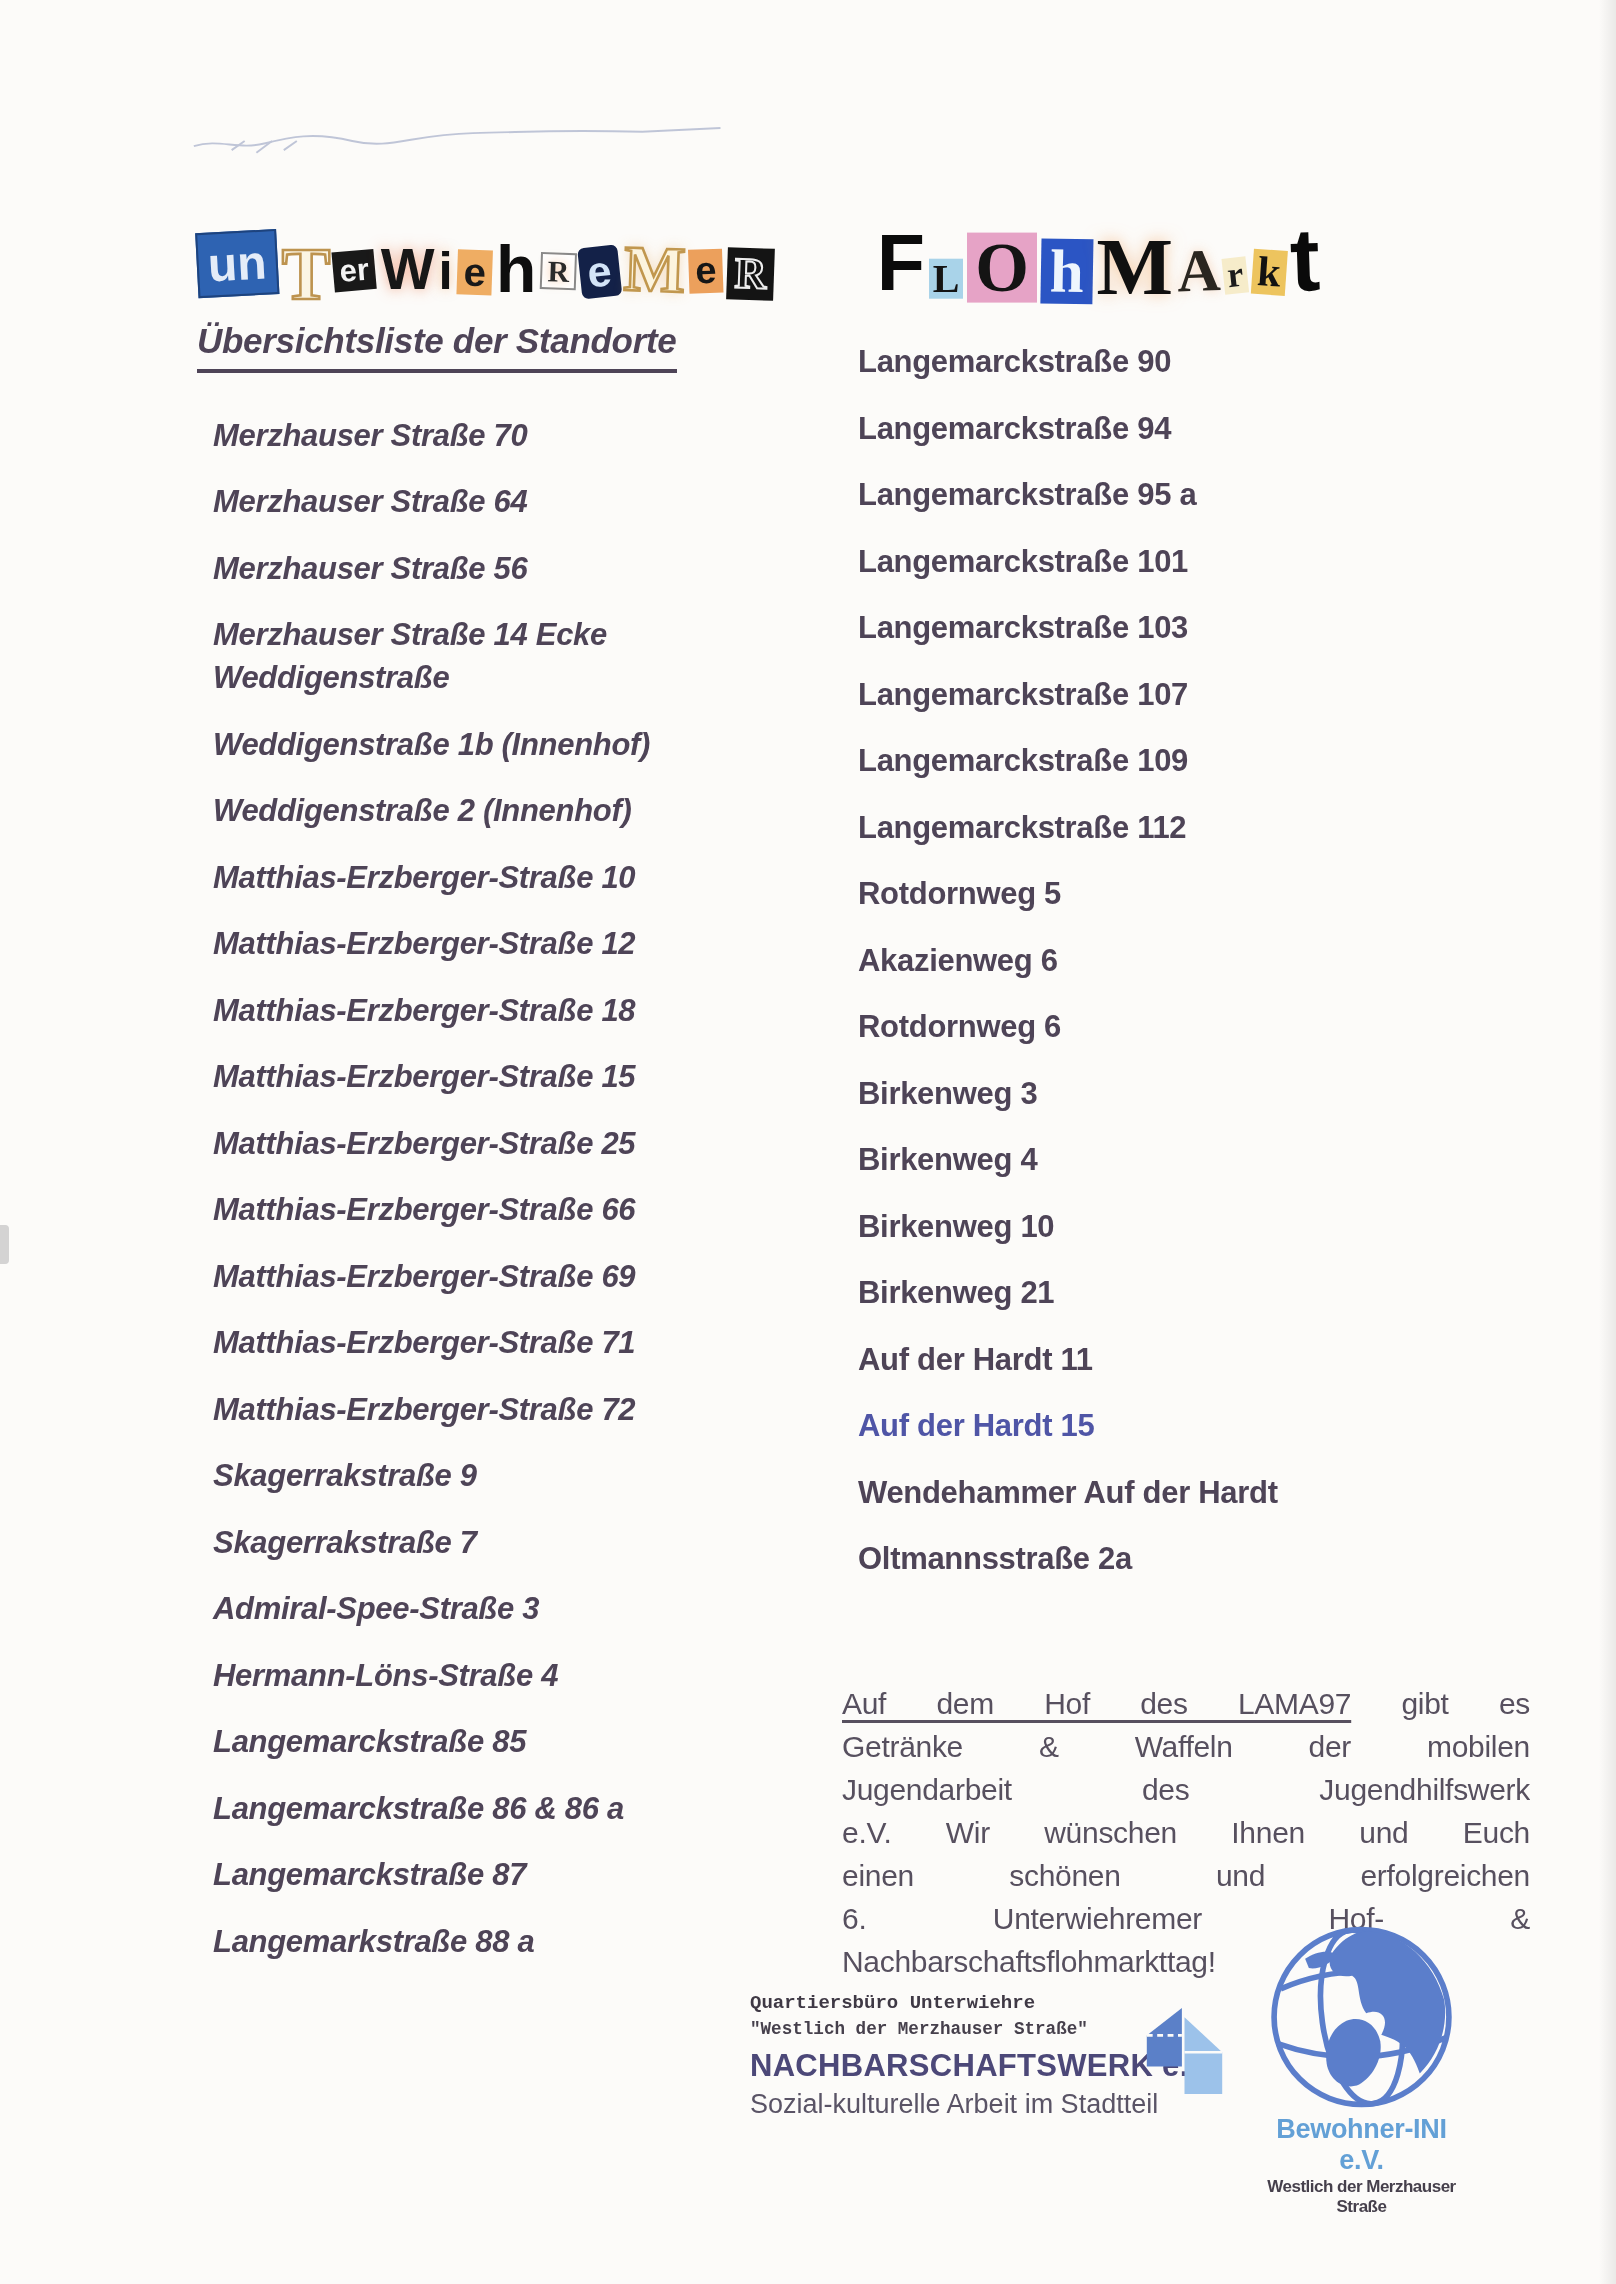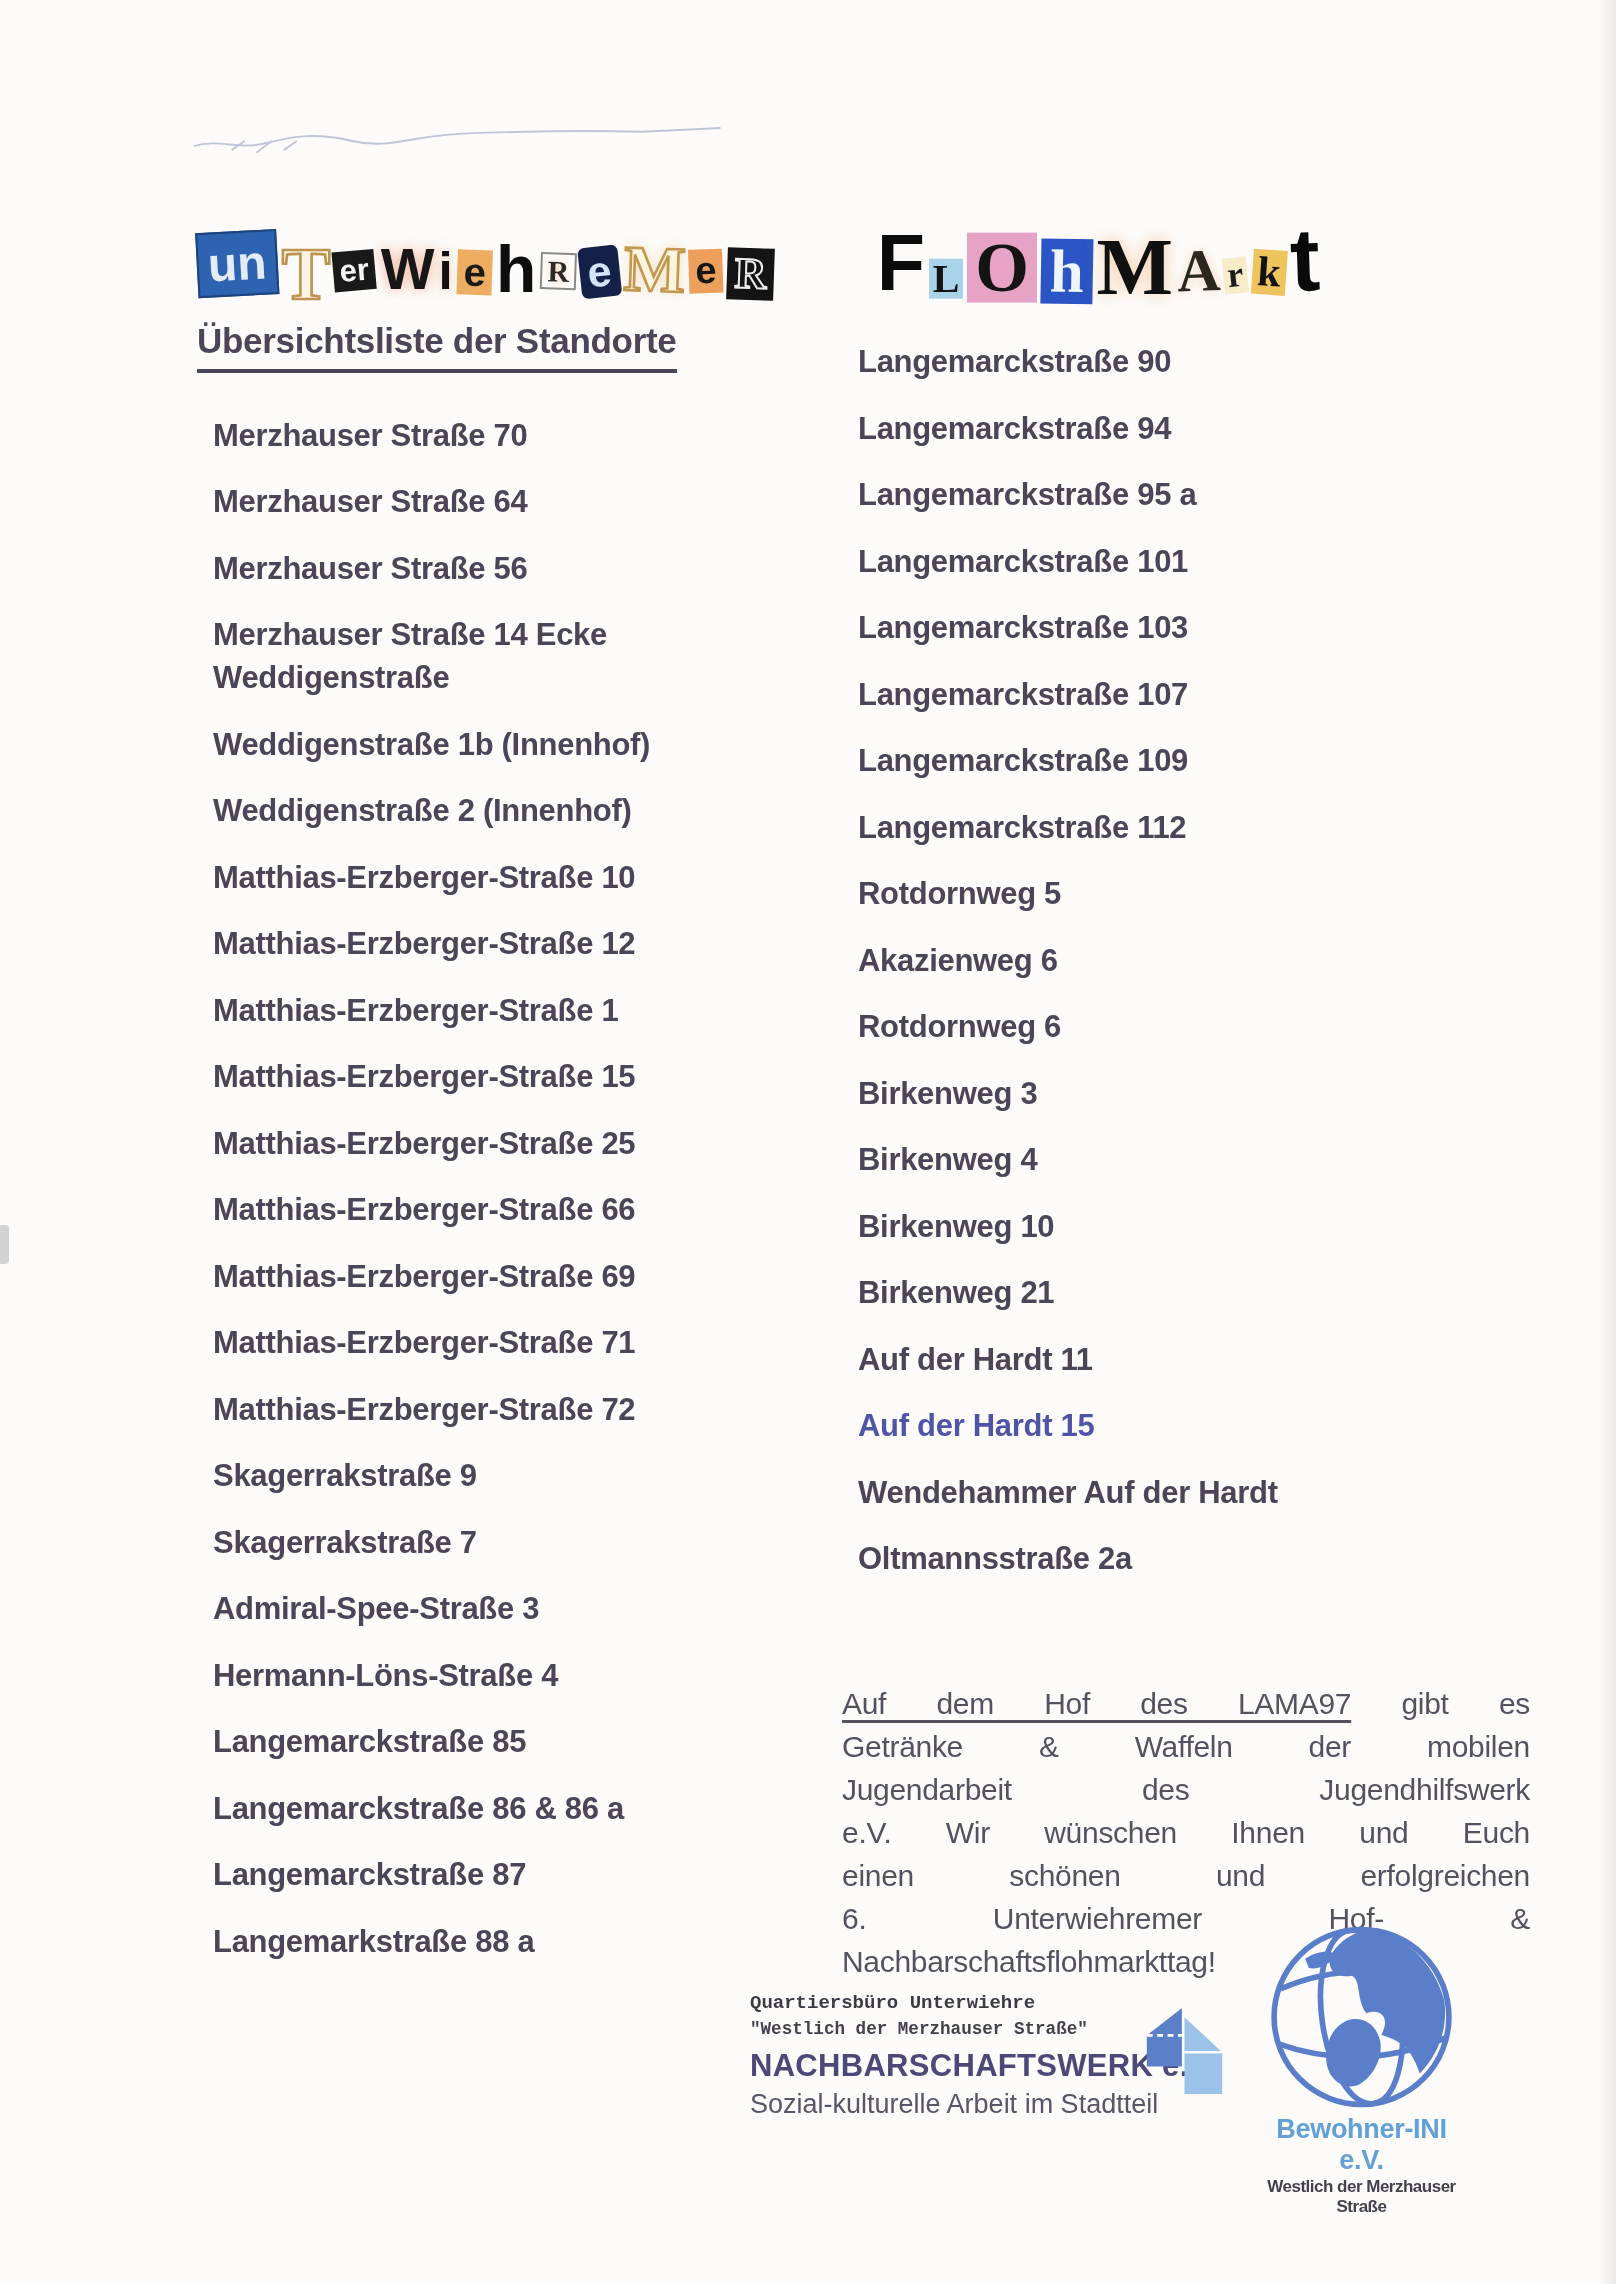--- a/index.html
+++ b/index.html
@@ -23,21 +23,21 @@
     position:absolute; left:195px; top:147px; width:1290px; height:153px;
     display:flex; align-items:flex-end;
   }
   .cword { display:flex; align-items:flex-end; }
   .cgap { width:98px; }
   .rl {
     display:inline-block; line-height:0.94; font-weight:bold;
     white-space:pre; margin:0 2px;
   }
   
-  .col-left  { position:absolute; left:197px;  top:321px; width:651px; }
+  .col-left  { position:absolute; left:197px;  top:321px; width:651px;font-style:italic; }
   .col-right { position:absolute; left:842px; top:324px; width:707px; }
   .heading {
     font-size:35px; font-weight:bold; letter-spacing:-0.3px;
     color:var(--text,#4e4457);
     border-bottom:4.6px solid var(--text,#4e4457);
     padding-bottom:7.8px; display:inline-block; margin:0 0 25px 0;
   }
   ul.loclist { list-style:none; margin:16px; padding:0; }
   ul.loclist li {
     font-size:31px; font-weight:bold; letter-spacing:-0.3px;
@@ -119,21 +119,21 @@
     <h1 class="heading">Übersichtsliste der Standorte</h1>
     <ul class="loclist">
         <li>Merzhauser Straße 70</li>
         <li>Merzhauser Straße 64</li>
         <li>Merzhauser Straße 56</li>
         <li>Merzhauser Straße 14 Ecke Weddigenstraße</li>
         <li>Weddigenstraße 1b (Innenhof)</li>
         <li>Weddigenstraße 2 (Innenhof)</li>
         <li>Matthias-Erzberger-Straße 10</li>
         <li>Matthias-Erzberger-Straße 12</li>
-        <li>Matthias-Erzberger-Straße 1</li>
+        <li>Matthias-Erzberger-Straße 18</li>
         <li>Matthias-Erzberger-Straße 15</li>
         <li>Matthias-Erzberger-Straße 25</li>
         <li>Matthias-Erzberger-Straße 66</li>
         <li>Matthias-Erzberger-Straße 69</li>
         <li>Matthias-Erzberger-Straße 71</li>
         <li>Matthias-Erzberger-Straße 72</li>
         <li>Skagerrakstraße 9</li>
         <li>Skagerrakstraße 7</li>
         <li>Admiral-Spee-Straße 3</li>
         <li>Hermann-Löns-Straße 4</li>

